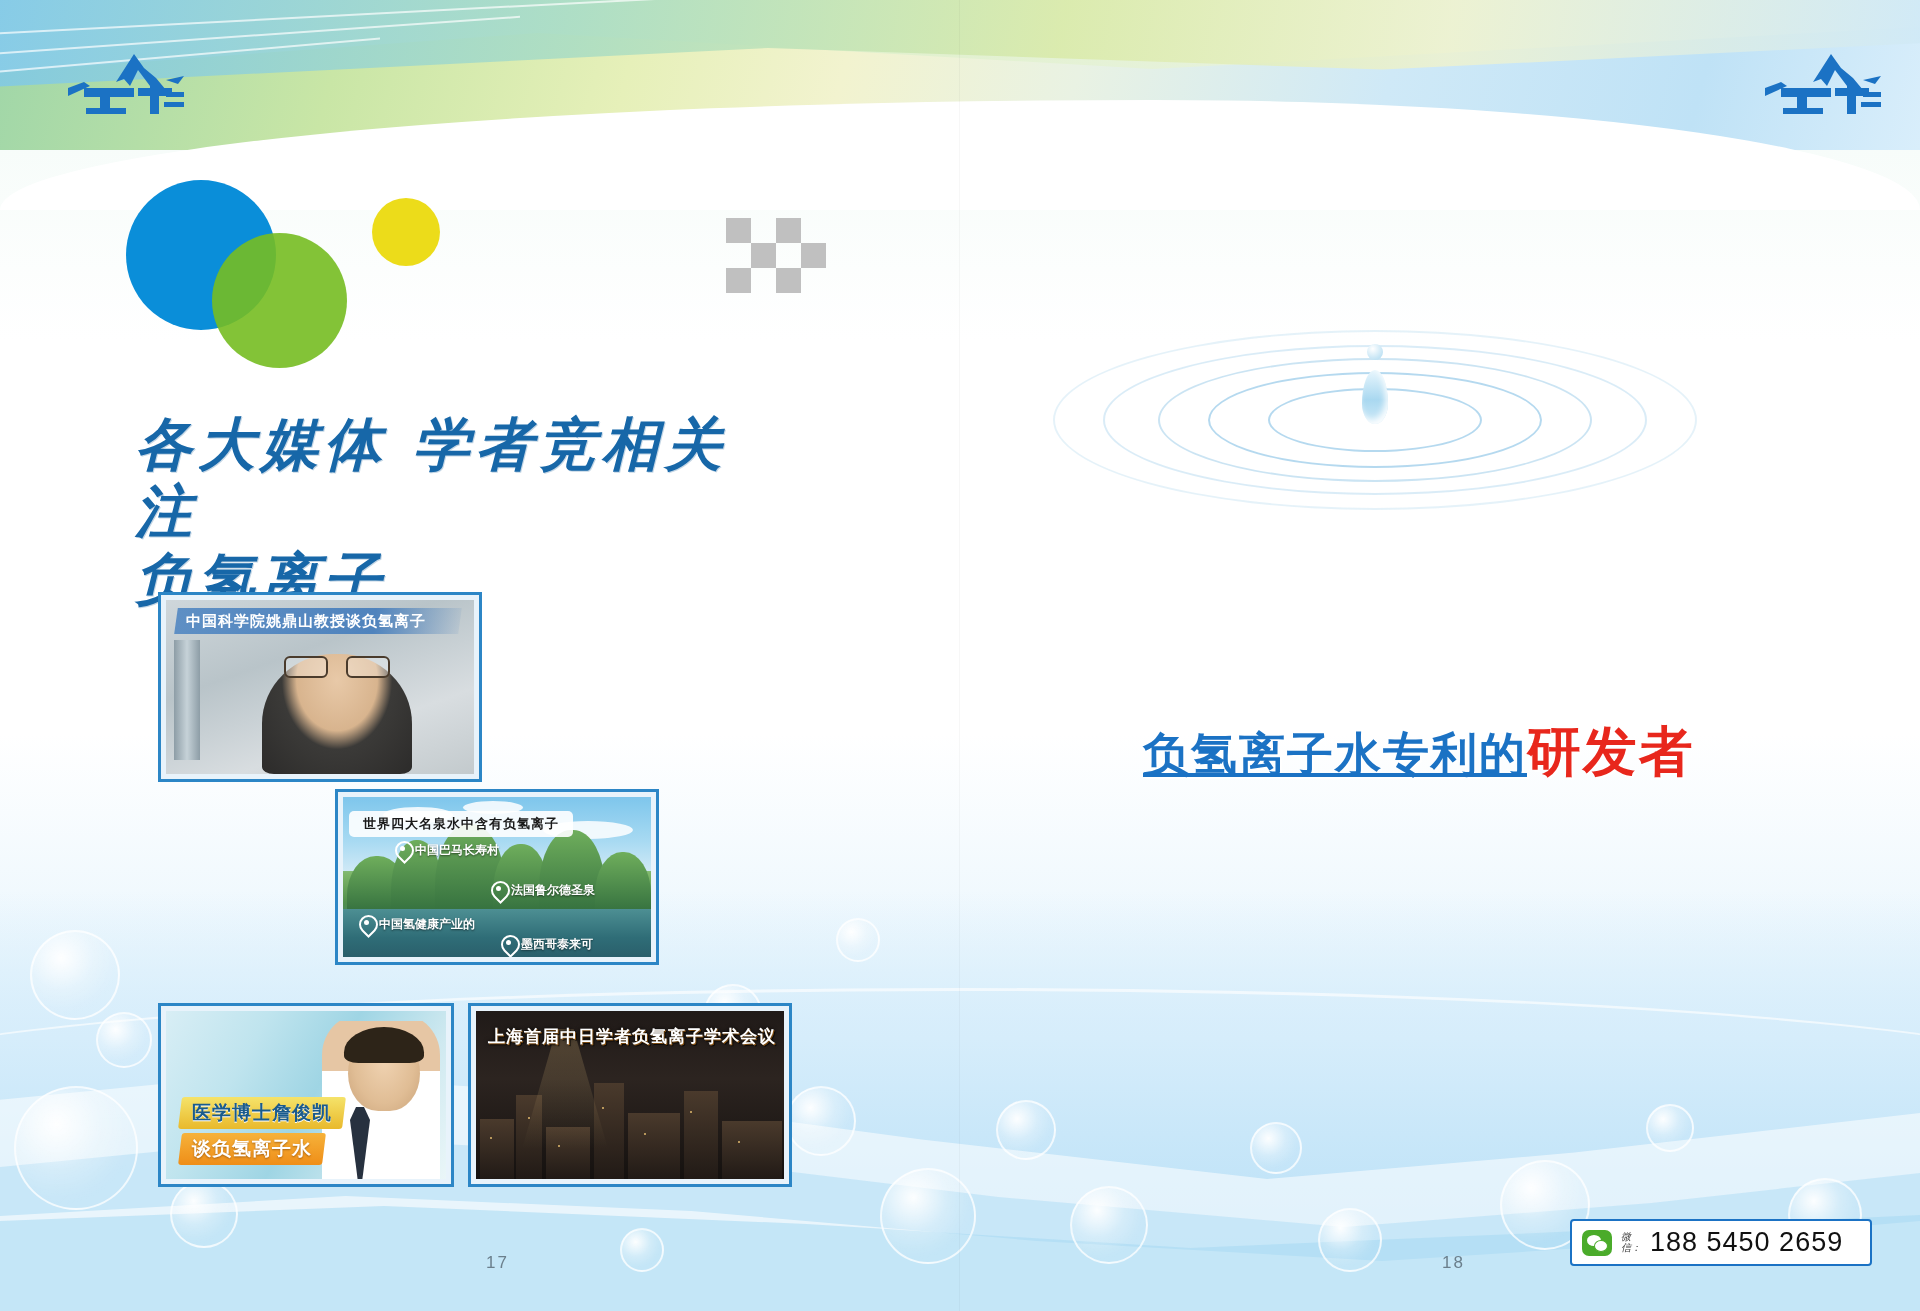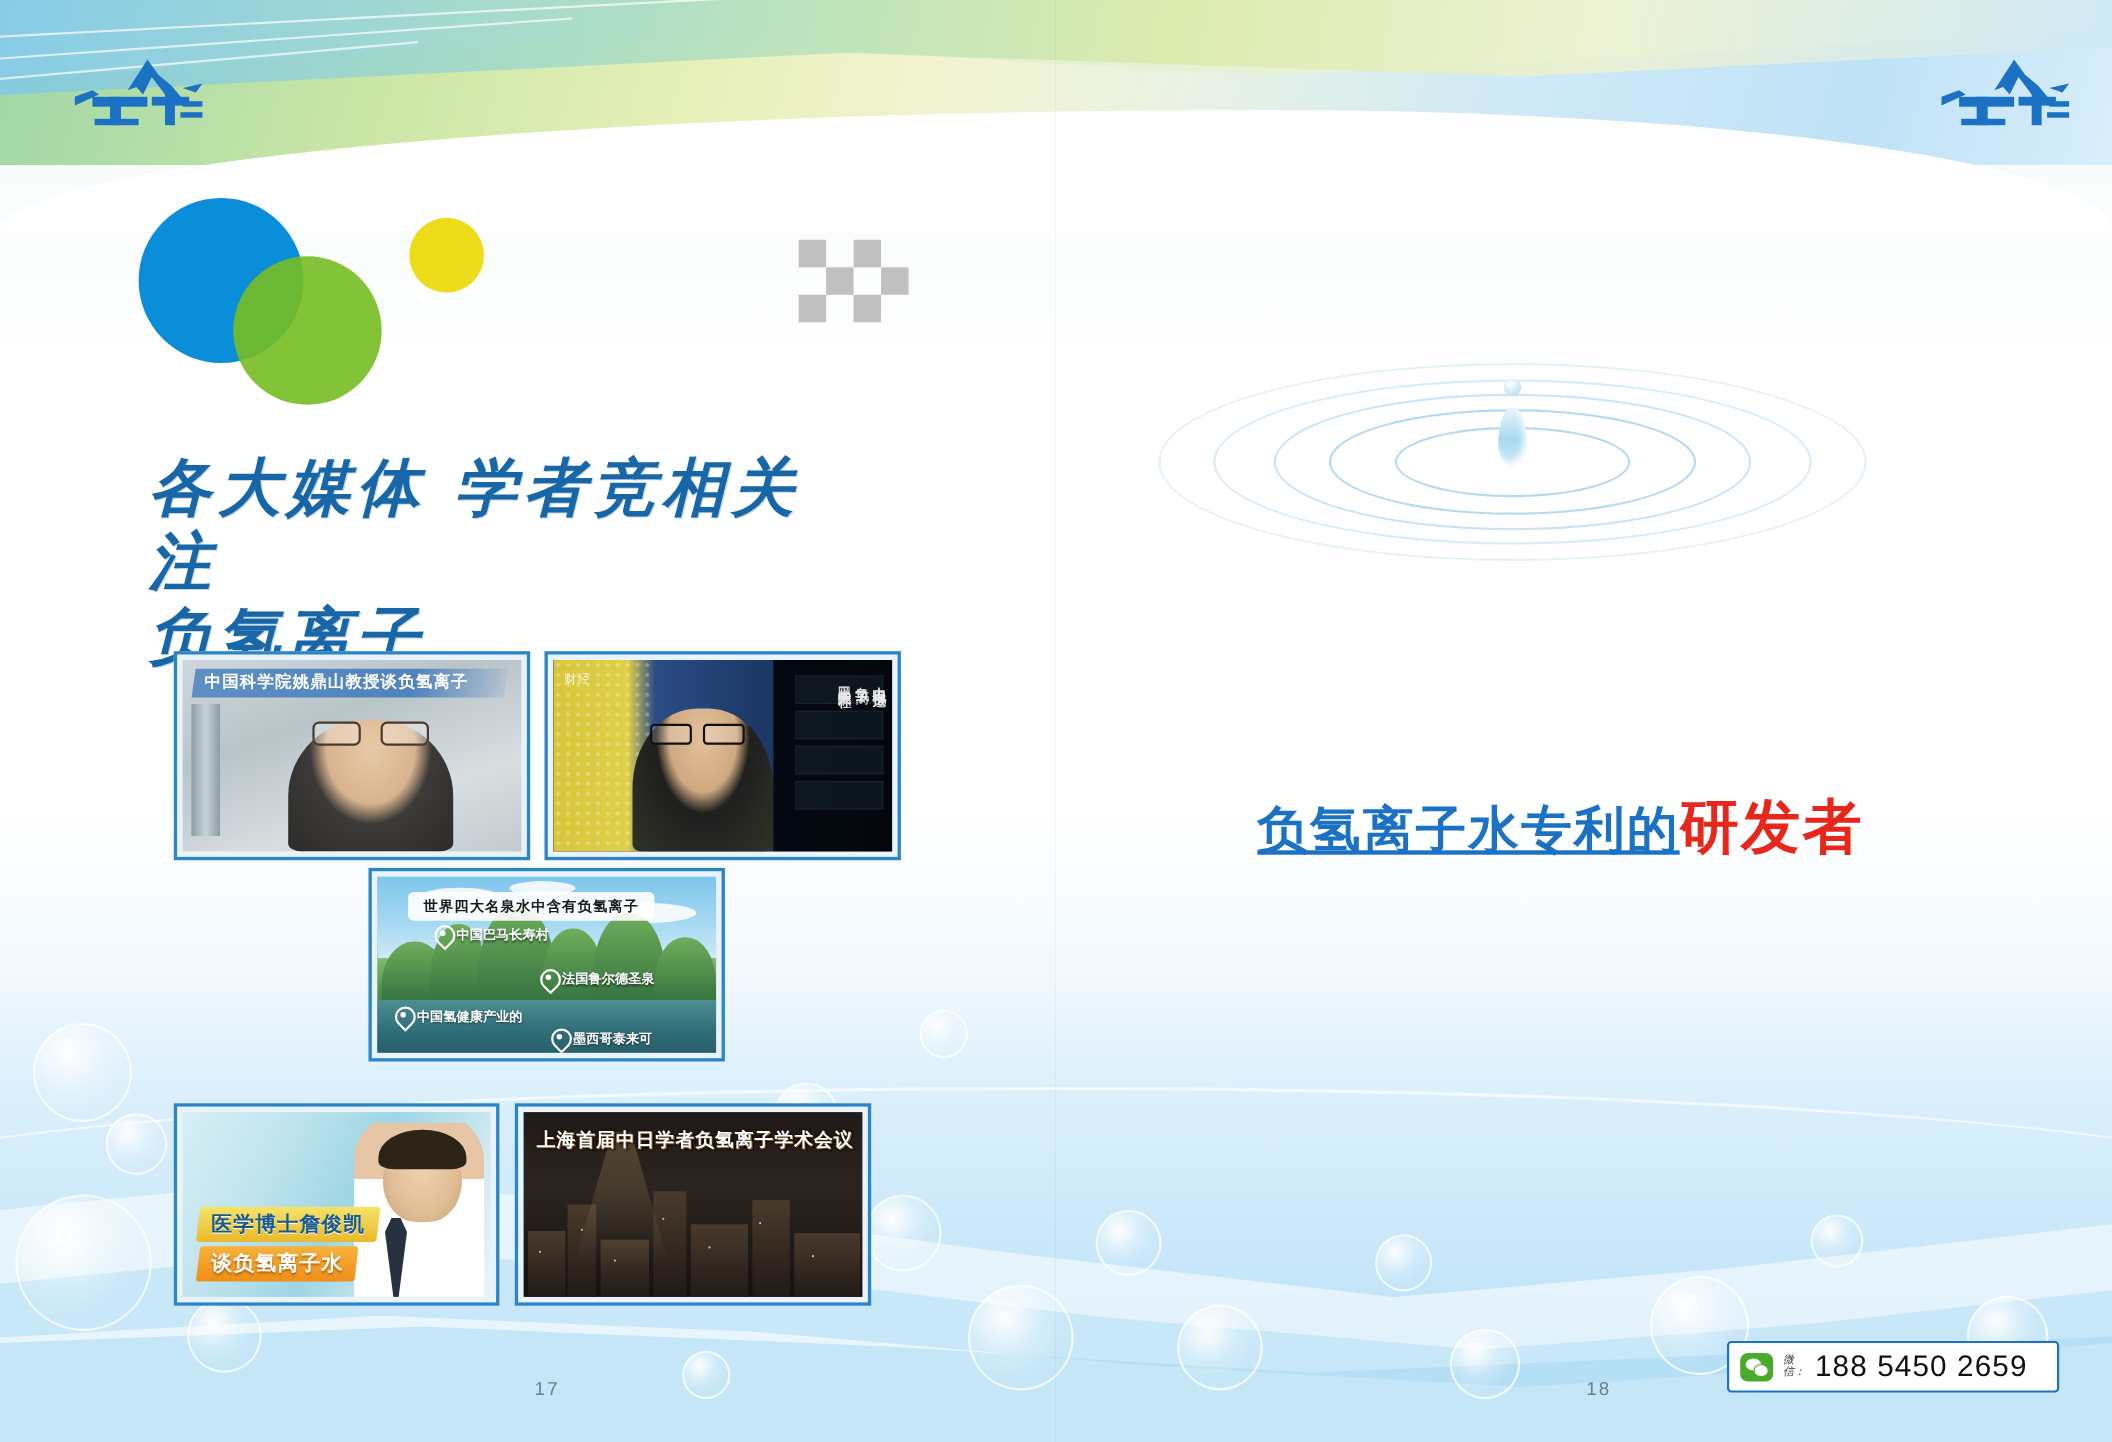--- a/index.html
+++ b/index.html
@@ -154,21 +154,21 @@
   #photo3{left:335px;top:789px;width:318px;height:170px;}
   #photo3 .inner{background:linear-gradient(180deg,#8fd0ef 0%,#b7e2f4 26%,#7fb76a 48%,#4f8f4c 66%,#3f7d7a 82%,#2f6d77 100%);}
   .p3-sky{position:absolute;left:0;top:0;width:100%;height:46%;
     background:linear-gradient(180deg,#7ec6ec 0%,#a8daf2 60%,#cfe9f6 100%);}
   .p3-cloud{position:absolute;background:rgba(255,255,255,.85);border-radius:50%;}
   .p3-hills{position:absolute;left:0;top:28%;width:100%;height:44%;}
   .p3-hills i{position:absolute;bottom:0;background:linear-gradient(180deg,#6fae5c,#35713f);border-radius:48% 48% 10% 10%/70% 70% 6% 6%;}
   .p3-water{position:absolute;left:0;bottom:0;width:100%;height:30%;
     background:linear-gradient(180deg,#4d8f93 0%,#2f6d77 60%,#2a5f6b 100%);}
   .p3-cap{
-    position:absolute;left:28px;top:14px;padding:4px 14px;
+    position:absolute;left:6px;top:14px;padding:4px 14px;
     background:rgba(255,255,255,.9);border-radius:5px;
     color:#1a1a1a;font-size:13px;font-weight:700;letter-spacing:1px;white-space:nowrap;
   }
   .p3-pin{position:absolute;display:flex;align-items:center;gap:5px;color:#fff;
     font-size:12px;font-weight:700;text-shadow:0 1px 2px rgba(0,0,0,.55);white-space:nowrap;}
   .p3-pin .pin{width:15px;height:19px;position:relative;flex:0 0 auto;}
   .p3-pin .pin::before{content:"";position:absolute;left:0;top:0;width:15px;height:15px;
     border:2px solid #fff;border-radius:50% 50% 50% 0;transform:rotate(-45deg);}
   .p3-pin .pin::after{content:"";position:absolute;left:5px;top:5px;width:5px;height:5px;background:#fff;border-radius:50%;}
 
@@ -362,44 +362,20 @@
       <div class="p1-glasses">
           <i></i>
           <i></i>
         </div>
       <div class="p1-cap">
         <span>中国科学院姚鼎山教授谈负氢离子</span>
       </div>
     </div>
   </div>
 
-  <div class="photo" id="photo2">
-    <div class="inner">
-      <div class="p2-bg"></div>
-      <div class="p2-dots"></div>
-      <div class="p2-panels">
-        <i style="top:14px;"></i>
-          <i style="top:46px;"></i>
-          <i style="top:78px;"></i>
-          <i style="top:110px;"></i>
-      </div>
-      <div class="p2-host"></div>
-      <div class="p2-glasses">
-          <i></i>
-          <i></i>
-        </div>
-      <div class="p2-logo">财经</div>
-      <div class="p2-dark"></div>
-      <div class="p2-vtext">
-        <span>中央电视台报道</span>
-        <span>负氢离子</span>
-        <span>巴马水中天然存在</span>
-      </div>
-    </div>
-  </div>
 
   <div class="photo" id="photo3">
     <div class="inner">
       <div class="p3-sky"></div>
       <div class="p3-cloud" style="left:40px;top:10px;width:70px;height:16px;"></div>
       <div class="p3-cloud" style="left:200px;top:24px;width:90px;height:18px;"></div>
       <div class="p3-cloud" style="left:120px;top:4px;width:60px;height:13px;"></div>
       <div class="p3-hills">
         <i style="left:4px;width:60px;height:56px;"></i>
         <i style="left:48px;width:52px;height:72px;"></i>

